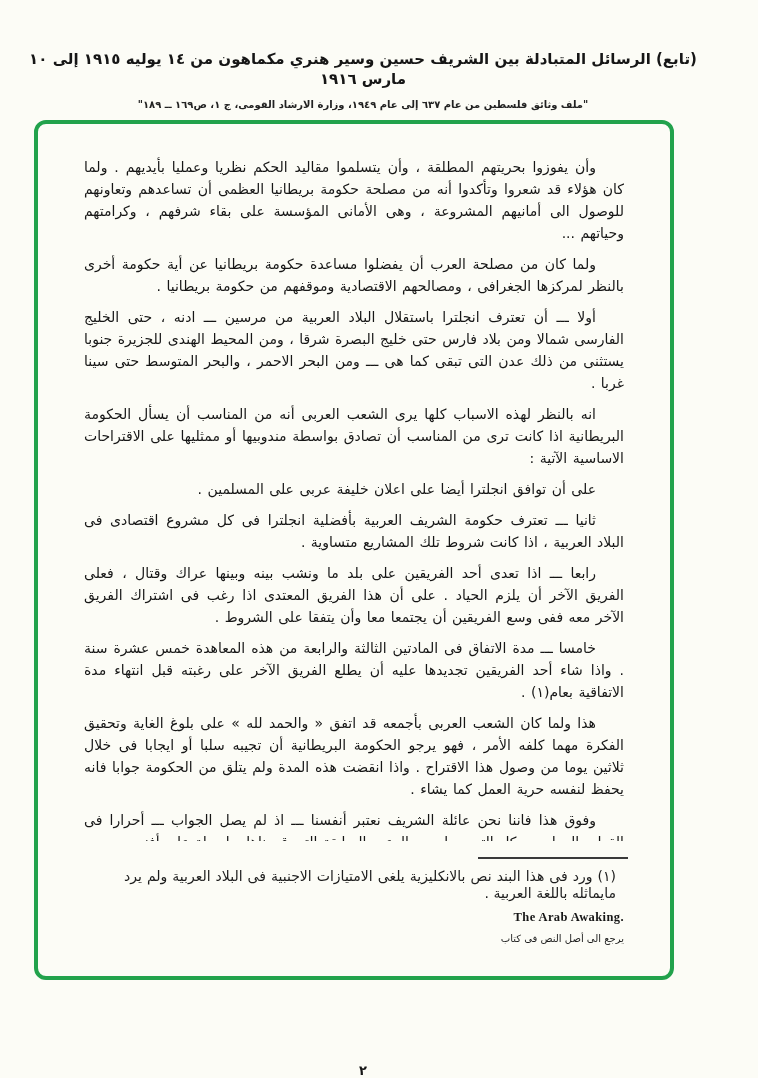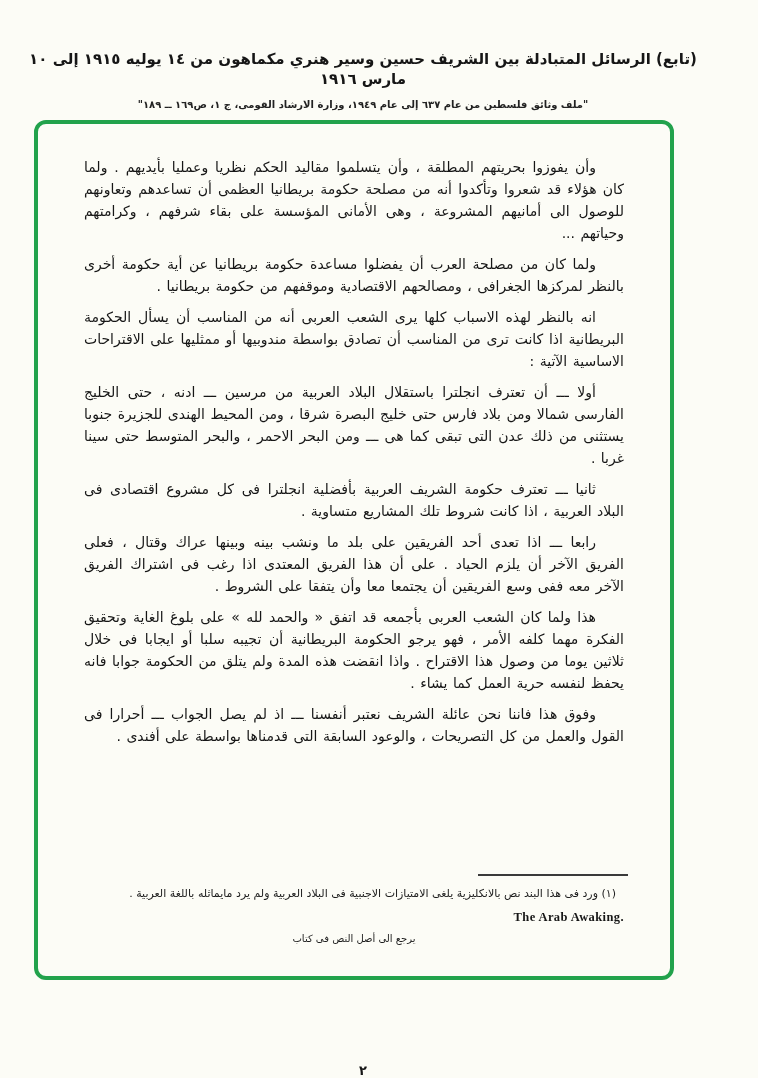--- a/index.html
+++ b/index.html
@@ -63,38 +63,38 @@
     flex: 0 0 auto;
     padding: 0 30px 16px 30px;
   }
   .footnote-divider {
     width: 150px;
     border: 0;
     border-top: 2px solid #3a3a3a;
     margin: 0 4px 9px 0;
   }
   .footnote-note {
-    font-size: 11px;
+    font-size: 14px;
     line-height: 17px;
     text-align: justify;
     padding: 0 8px 0 40px;
     color: #1c1c1c;
   }
   .footnote-book {
     margin-top: 8px;
     text-align: right;
     direction: ltr;
     font-family: "Liberation Serif", serif;
     font-weight: bold;
     font-size: 12.5px;
     letter-spacing: 0.4px;
   }
   .footnote-ref {
     margin-top: 4px;
-    text-align: center;
+    text-align: right;
     font-size: 10px;
     color: #1c1c1c;
   }
   .page-number {
     position: absolute;
     bottom: 8px;
     left: 0;
     right: 0;
     text-align: center;
     font-size: 13px;
@@ -109,24 +109,26 @@
   <div class="header">
     <div class="header-title">(تابع) الرسائل المتبادلة بين الشريف حسين وسير هنري مكماهون من ١٤ يوليه ١٩١٥ إلى ١٠ مارس ١٩١٦</div>
     <div class="header-source">"ملف وثائق فلسطين من عام ٦٣٧ إلى عام ١٩٤٩، وزارة الارشاد القومى، ج ١، ص١٦٩ ــ ١٨٩"</div>
   </div>
 
   <div class="document-frame">
 
     <div class="text-area">
       <p>وأن يفوزوا بحريتهم المطلقة ، وأن يتسلموا مقاليد الحكم نظريا وعمليا بأيديهم . ولما كان هؤلاء قد شعروا وتأكدوا أنه من مصلحة حكومة بريطانيا العظمى أن تساعدهم وتعاونهم للوصول الى أمانيهم المشروعة ، وهى الأمانى المؤسسة على بقاء شرفهم ، وكرامتهم وحياتهم ...</p>
       <p>ولما كان من مصلحة العرب أن يفضلوا مساعدة حكومة بريطانيا عن أية حكومة أخرى بالنظر لمركزها الجغرافى ، ومصالحهم الاقتصادية وموقفهم من حكومة بريطانيا .</p>
+      <p>أولا ـــ أن تعترف انجلترا باستقلال البلاد العربية من مرسين ـــ ادنه ، حتى الخليج الفارسى شمالا ومن بلاد فارس حتى خليج البصرة شرقا ، ومن المحيط الهندى للجزيرة جنوبا يستثنى من ذلك عدن التى تبقى كما هى ـــ ومن البحر الاحمر ، والبحر المتوسط حتى سينا غربا .</p>
       <p>انه بالنظر لهذه الاسباب كلها يرى الشعب العربى أنه من المناسب أن يسأل الحكومة البريطانية اذا كانت ترى من المناسب أن تصادق بواسطة مندوبيها أو ممثليها على الاقتراحات الاساسية الآتية :</p>
-      <p>أولا ـــ أن تعترف انجلترا باستقلال البلاد العربية من مرسين ـــ ادنه ، حتى الخليج الفارسى شمالا ومن بلاد فارس حتى خليج البصرة شرقا ، ومن المحيط الهندى للجزيرة جنوبا يستثنى من ذلك عدن التى تبقى كما هى ـــ ومن البحر الاحمر ، والبحر المتوسط حتى سينا غربا .</p>
+      <p>على أن توافق انجلترا أيضا على اعلان خليفة عربى على المسلمين .</p>
       <p>ثانيا ـــ تعترف حكومة الشريف العربية بأفضلية انجلترا فى كل مشروع اقتصادى فى البلاد العربية ، اذا كانت شروط تلك المشاريع متساوية .</p>
       <p>رابعا ـــ اذا تعدى أحد الفريقين على بلد ما ونشب بينه وبينها عراك وقتال ، فعلى الفريق الآخر أن يلزم الحياد . على أن هذا الفريق المعتدى اذا رغب فى اشتراك الفريق الآخر معه ففى وسع الفريقين أن يجتمعا معا وأن يتفقا على الشروط .</p>
+      <p>خامسا ـــ مدة الاتفاق فى المادتين الثالثة والرابعة من هذه المعاهدة خمس عشرة سنة . واذا شاء أحد الفريقين تجديدها عليه أن يطلع الفريق الآخر على رغبته قبل انتهاء مدة الاتفاقية بعام(١) .</p>
       <p>هذا ولما كان الشعب العربى بأجمعه قد اتفق « والحمد لله » على بلوغ الغاية وتحقيق الفكرة مهما كلفه الأمر ، فهو يرجو الحكومة البريطانية أن تجيبه سلبا أو ايجابا فى خلال ثلاثين يوما من وصول هذا الاقتراح . واذا انقضت هذه المدة ولم يتلق من الحكومة جوابا فانه يحفظ لنفسه حرية العمل كما يشاء .</p>
       <p>وفوق هذا فاننا نحن عائلة الشريف نعتبر أنفسنا ـــ اذ لم يصل الجواب ـــ أحرارا فى القول والعمل من كل التصريحات ، والوعود السابقة التى قدمناها بواسطة على أفندى .</p>
     </div>
 
     <div class="footnote">
       <hr class="footnote-divider">
       <div class="footnote-note">(١) ورد فى هذا البند نص بالانكليزية يلغى الامتيازات الاجنبية فى البلاد العربية ولم يرد مايماثله باللغة العربية .</div>
       <div class="footnote-book">The Arab Awaking.</div>
       <div class="footnote-ref">يرجع الى أصل النص فى كتاب</div>
     </div>

